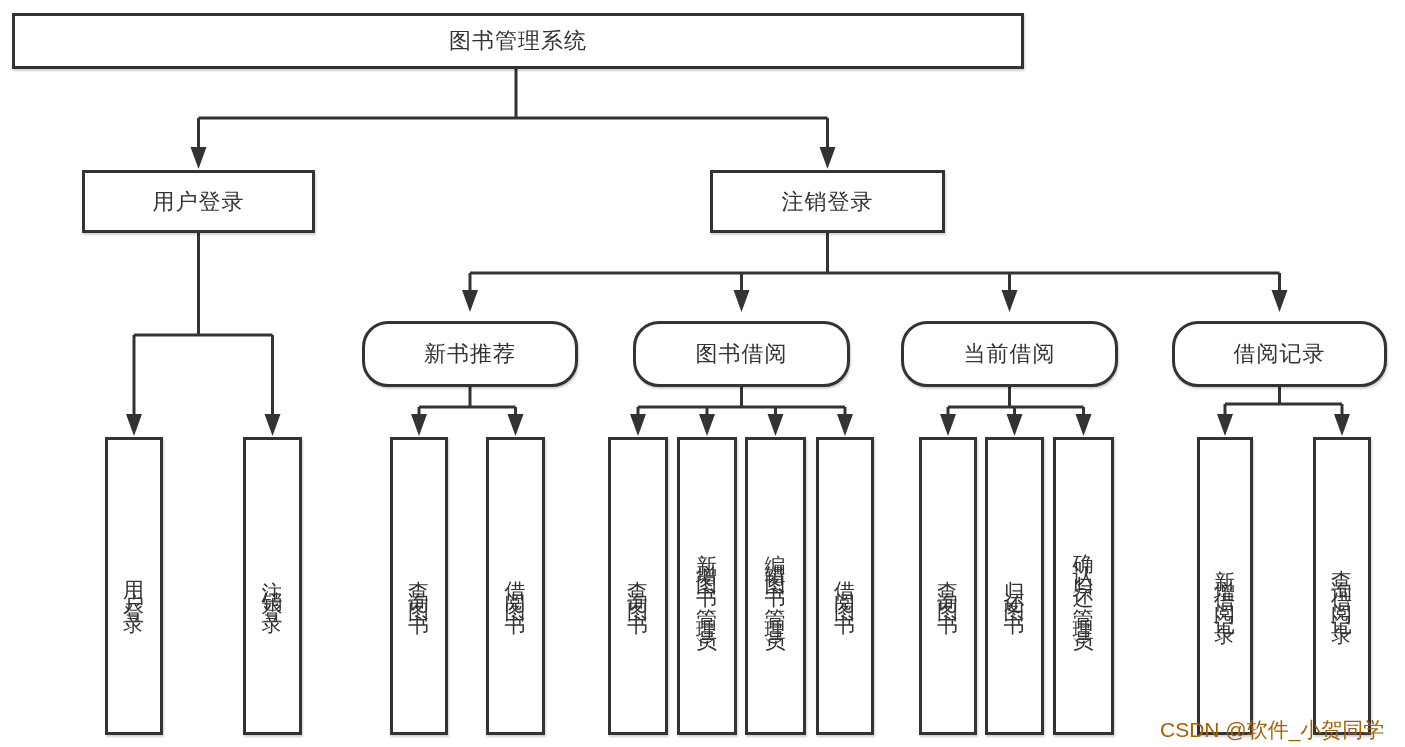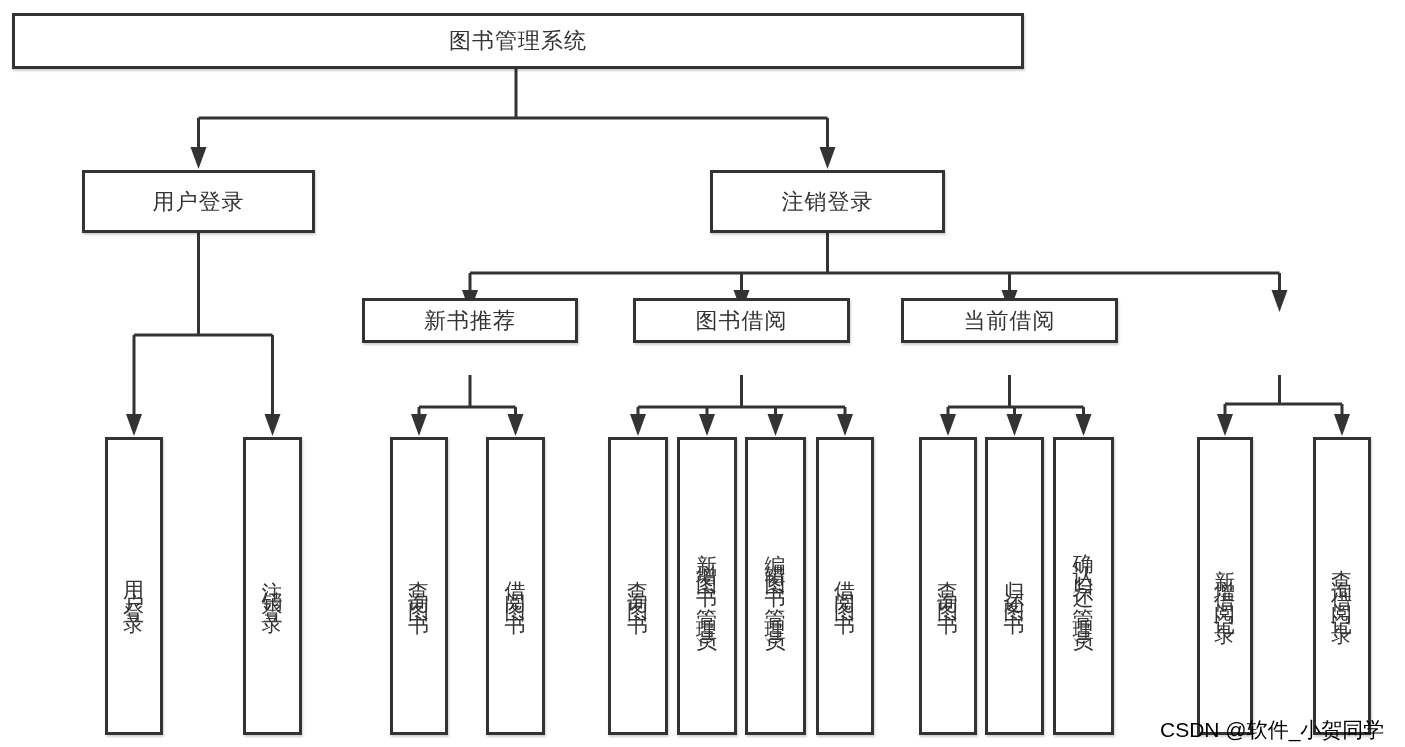--- a/index.html
+++ b/index.html
@@ -30,41 +30,41 @@
     border: 3px solid #333333;
     background: #ffffff;
     display: flex;
     align-items: center;
     justify-content: center;
     color: #333333;
     box-shadow: 1px 2px 2px rgba(0,0,0,0.18);
   }
   .root  { left: 12px;  top: 13px;  width: 1012px; height: 56px; }
   .lvl2  { top: 170px; height: 63px; }
-  .lvl3  { top: 298px; height: 45px; }
+  .lvl3  { top: 321px; height: 66px; border-radius: 26px; }
   .leaf  { top: 437px; height: 298px; }
   .hlabel {
     font-size: 22px;
     letter-spacing: 1px;
     white-space: nowrap;
   }
   .vtext {
     writing-mode: vertical-rl;
     text-orientation: mixed;
     font-size: 21px;
     letter-spacing: 11px;
     line-height: 1;
     white-space: nowrap;
   }
   .watermark {
     position: absolute;
     left: 1160px;
     top: 716px;
     font-size: 21px;
-    color: #000000;
+    color: #a16207;
     white-space: nowrap;
     z-index: 5;
   }
 </style>
 </head>
 <body>
 
 <div class="canvas">
 
   <svg class="connectors" viewBox="0 0 1405 747" xmlns="http://www.w3.org/2000/svg">
@@ -113,20 +113,23 @@
 
   <div class="box lvl3" style="left:362px;width:216px">
     <span class="hlabel">新书推荐</span>
   </div>
   <div class="box lvl3" style="left:901px;width:217px">
     <span class="hlabel">当前借阅</span>
   </div>
   <div class="box lvl3" style="left:633px;width:217px">
     <span class="hlabel">图书借阅</span>
   </div>
+  <div class="box lvl3" style="left:1172px;width:215px">
+    <span class="hlabel">借阅记录</span>
+  </div>
 
   <div class="box leaf" style="left:105px;width:58px">
     <span class="vtext">用户登录</span>
   </div>
   <div class="box leaf" style="left:243px;width:59px">
     <span class="vtext">注销登录</span>
   </div>
 
   <div class="box leaf" style="left:390px;width:58px">
     <span class="vtext">查询图书</span>

